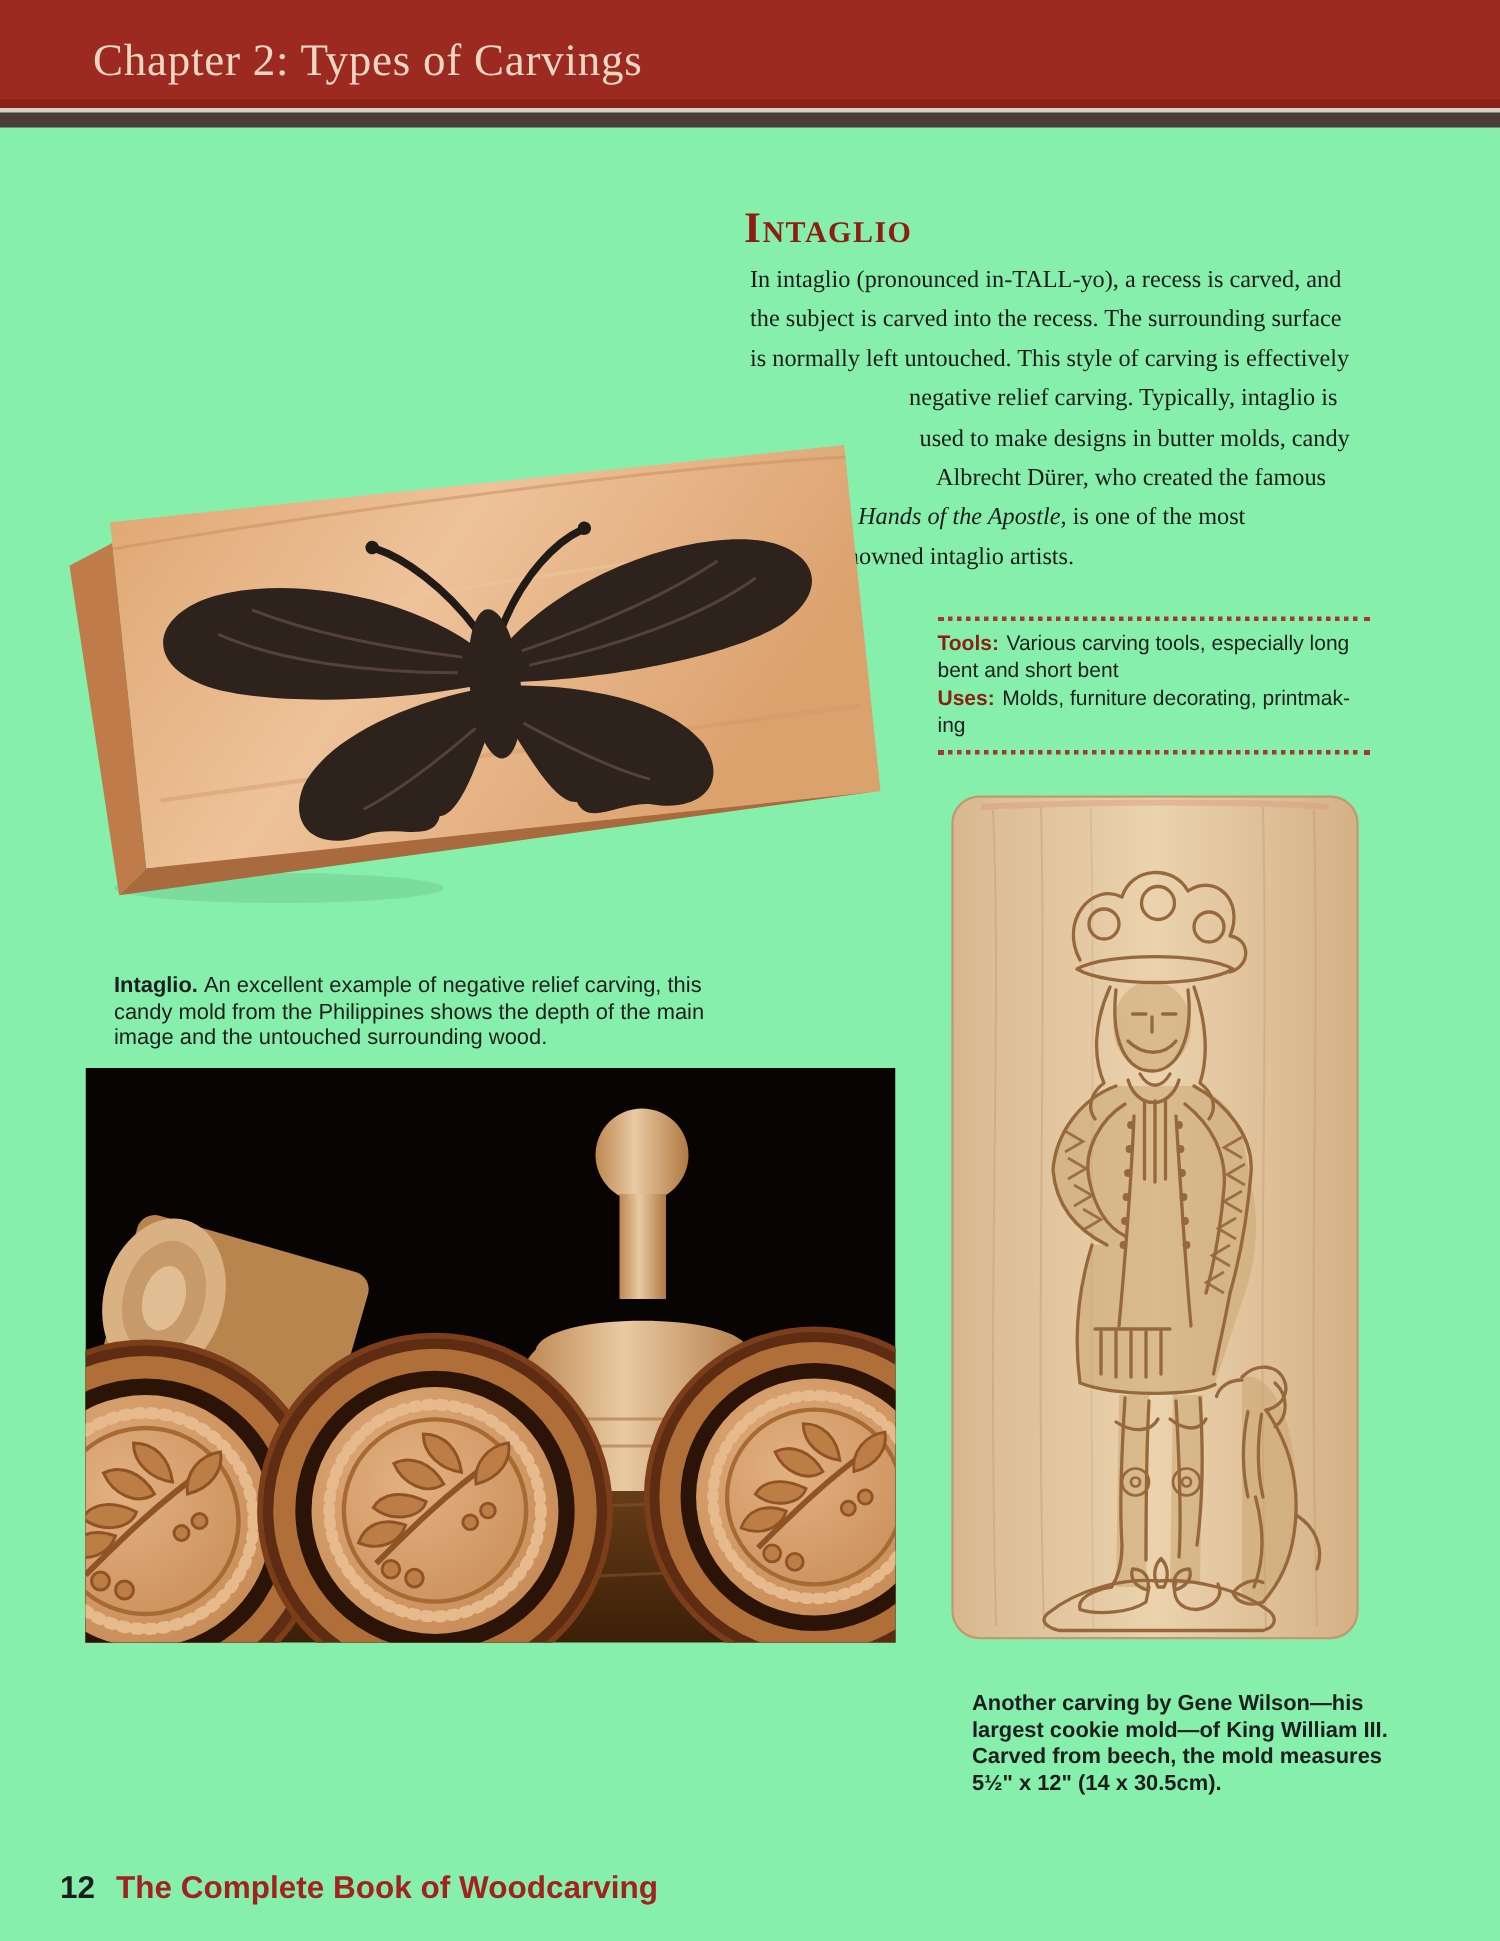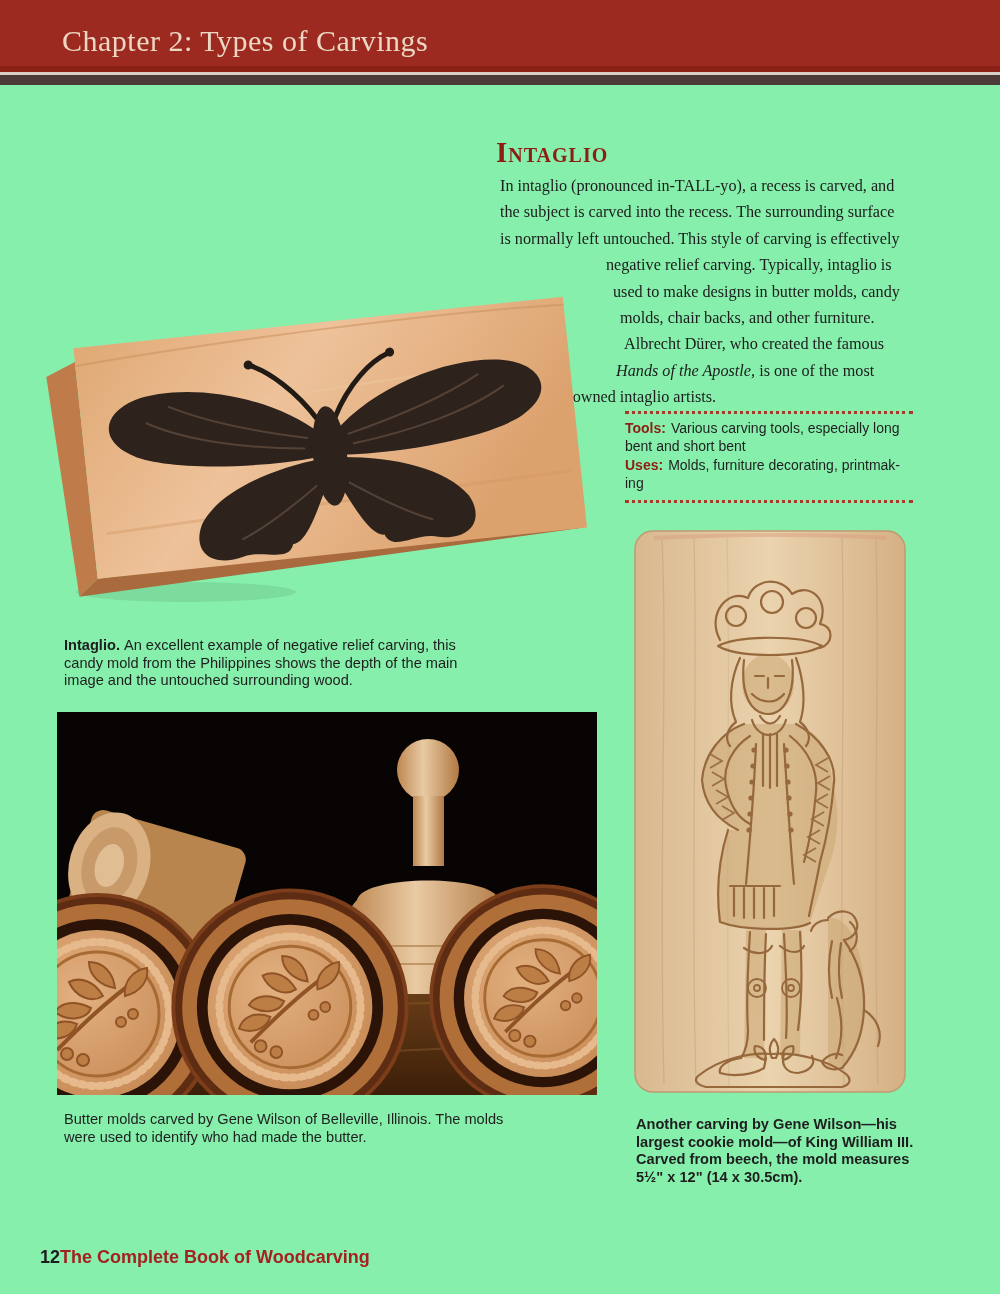--- a/index.html
+++ b/index.html
@@ -25,28 +25,28 @@
             border-top:3px dotted var(--dot-red,#a8382c);border-bottom:3px dotted var(--dot-red,#a8382c);}
   .ib-line{font-size:14px;line-height:18.4px;color:#1f1f1f;white-space:nowrap;}
   .ib-label{color:var(--accent-red,#8e1d12);font-weight:bold;margin-right:5px;}
   
   .fig{position:absolute;margin:0;padding:0;}
   .fig svg{display:block;}
   .fig-butterfly{left:36px;top:256px;}
   .fig-butter{left:57px;top:712px;}
   .fig-king{left:632px;top:528px;}
   
-  .cap{position:absolute;margin:4px;font-size:14.6px;line-height:17.6px;color:#1e1e1e;}
+  .cap{position:absolute;margin:16px;font-size:14.6px;line-height:17.6px;color:#1e1e1e;}
   .cap b{margin-right:4px;}
   .cap-butterfly{left:60px;top:633px;width:428px;}
   .cap-butter{left:60px;top:1107px;width:442px;}
   .cap-king{left:632px;top:1112px;width:302px;font-weight:bold;}
   
-  .footer{position:absolute;left:40px;top:1247px;display:flex;align-items:flex-start;
-          font-weight:bold;font-size:18px;}
+  .footer{position:absolute;left:40px;top:1247px;display:flex;align-items:flex-start;gap:14px;
+          font-weight:bold;font-size:21px;}
   .pgnum{color:#1d1d1d;}
   .book{color:var(--footer-red,#a32220);}
 </style>
 </head>
 <body>
 
 <div class="page">
 
   <div class="hdr-red">
     <span class="hdr-title">Chapter 2: Types of Carvings</span>
@@ -56,23 +56,22 @@
   <div class="hdr-brown"></div>
 
   <h2 class="sec-head">Intaglio</h2>
 
   <div class="body-par">
     <div class="bl"><i></i><span>In intaglio (pronounced in-TALL-yo), a recess is carved, and</span></div>
     <div class="bl"><i></i><span>the subject is carved into the recess. The surrounding surface</span></div>
     <div class="bl"><i></i><span>is normally left untouched. This style of carving is effectively</span></div>
     <div class="bl" style="margin-left:106px"><i></i><span>negative relief carving. Typically, intaglio is</span></div>
     <div class="bl" style="margin-left:113px"><i></i><span>used to make designs in butter molds, candy</span></div>
-    <div class="bl" style="margin-left:120px"><i></i><span>molds, chair backs, and other furniture.</span></div>
     <div class="bl" style="margin-left:124px"><i></i><span>Albrecht Dürer, who created the famous</span></div>
-    <div class="bl" style="margin-left:116px"><i>Hands of the Apostle,</i><span> is one of the most</span></div>
+    <div class="bl" style="margin-left:72px"><i>Hands of the Apostle,</i><span> is one of the most</span></div>
     <div class="bl" style="margin-left:52px"><i></i><span>renowned intaglio artists.</span></div>
   </div>
 
   <div class="info-box">
     <div class="ib-line"><b class="ib-label">Tools:</b><span>Various carving tools, especially long</span></div>
     <div class="ib-line">bent and short bent</div>
     <div class="ib-line"><b class="ib-label">Uses:</b><span>Molds, furniture decorating, printmak-</span></div>
     <div class="ib-line">ing</div>
   </div>
 
@@ -177,21 +176,20 @@
           <use href="#mold"></use>
         </g>
       <g transform="translate(233,295) scale(0.98)">
           <use href="#mold"></use>
         </g>
       <g transform="translate(486,286) scale(0.94)">
           <use href="#mold"></use>
         </g>
     </svg>
   </figure>
-  <p class="cap cap-butter">Butter molds carved by Gene Wilson of Belleville, Illinois. The molds were used to identify who had made the butter.</p>
 
   <figure class="fig fig-king">
     <svg width="277" height="567" viewBox="0 0 277 567">
       <defs>
         <linearGradient id="beech" x1="0" y1="0" x2="1" y2="0">
           <stop offset="0" stop-color="#d9b88f"></stop>
           <stop offset="0.5" stop-color="#ead3ae"></stop>
           <stop offset="1" stop-color="#d5b085"></stop>
         </linearGradient>
       </defs>

